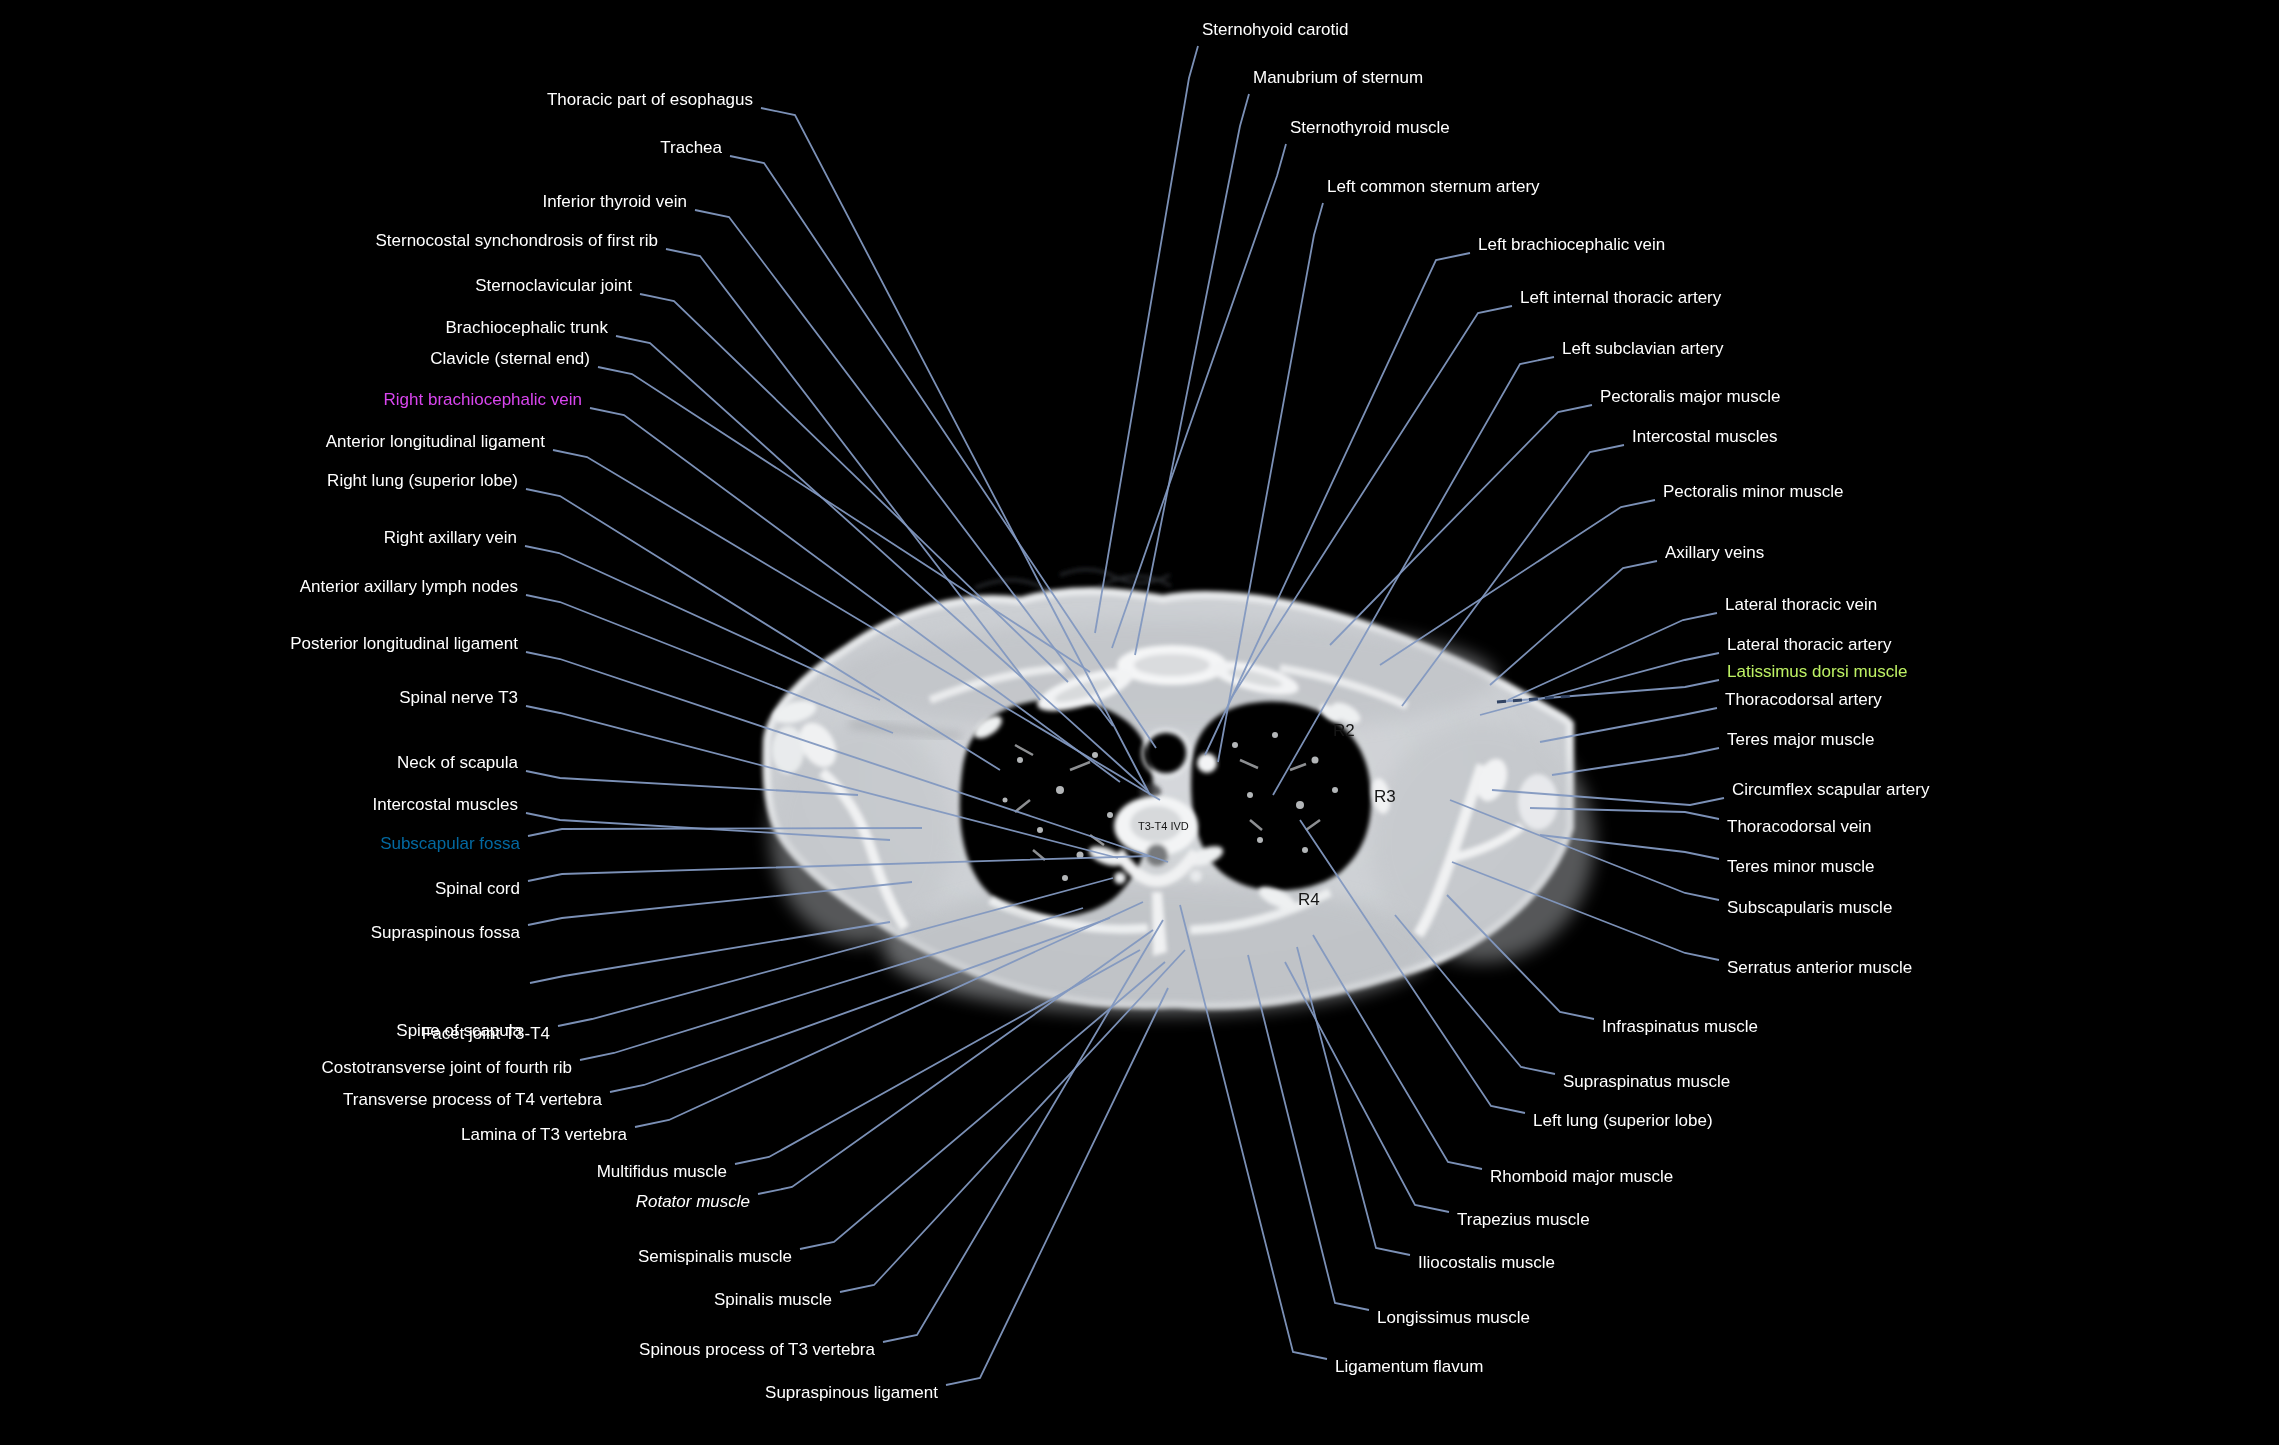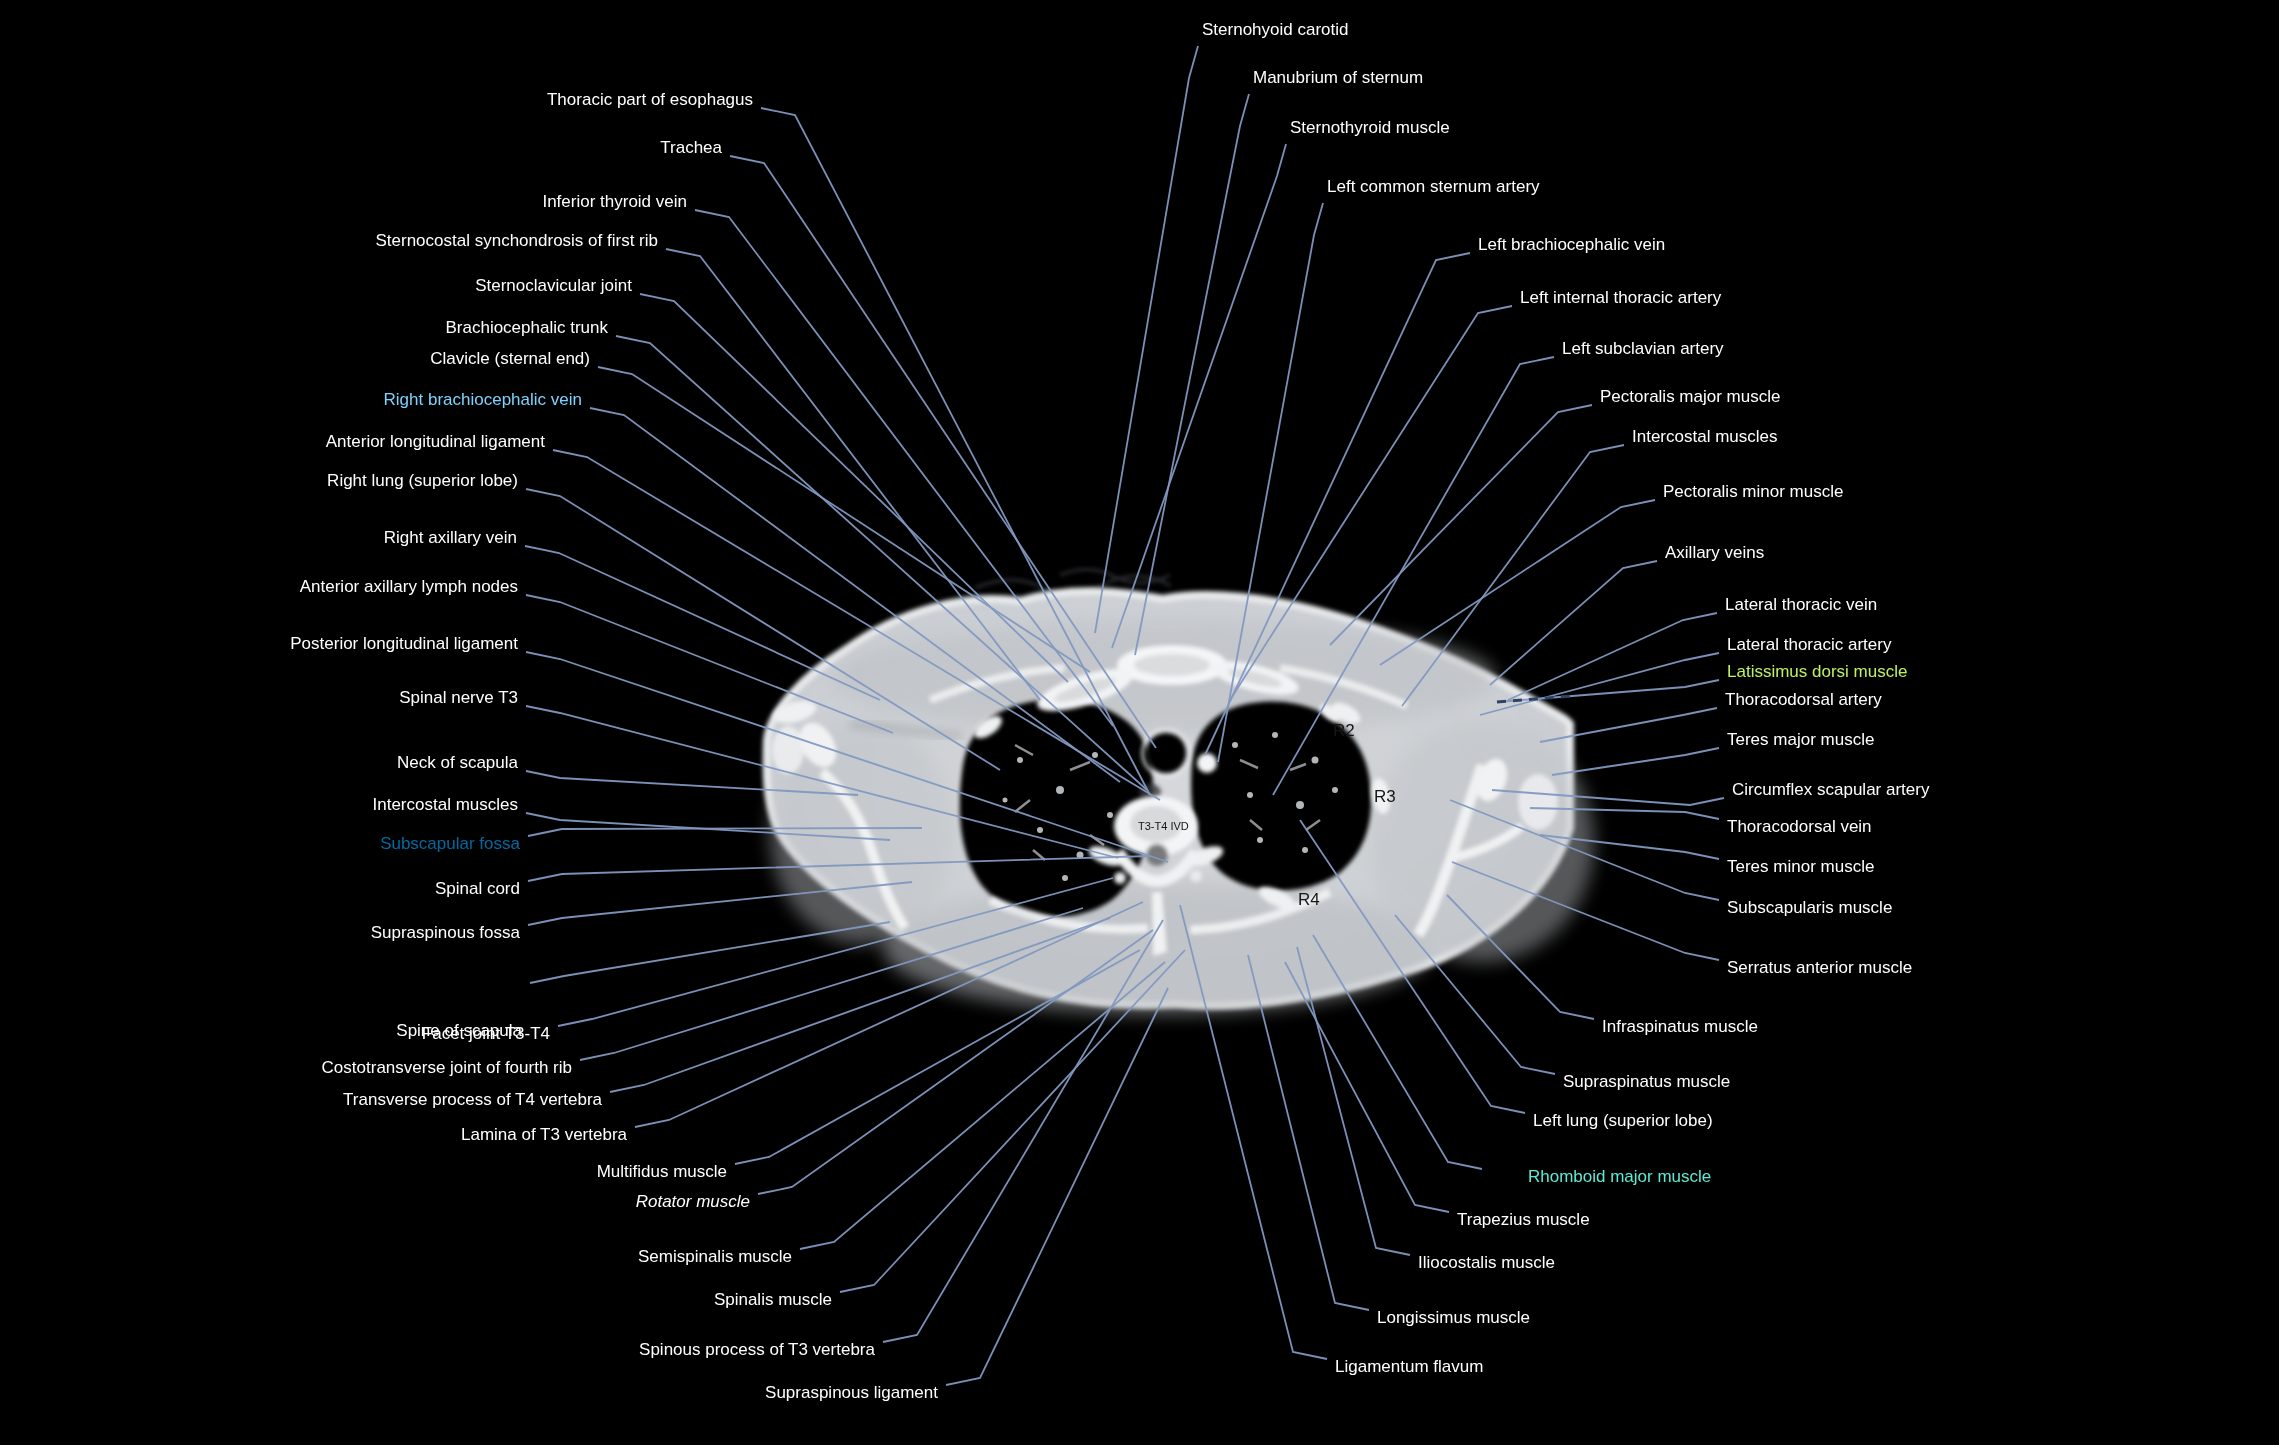--- a/index.html
+++ b/index.html
@@ -236,21 +236,21 @@
   </svg>
 
   <div id="labels-layer">
       <div class="label left" style="right: 1526px; top: 89px; color: rgb(255, 255, 255);">Thoracic part of esophagus</div>
       <div class="label left" style="right: 1557px; top: 137px; color: rgb(255, 255, 255);">Trachea</div>
       <div class="label left" style="right: 1592px; top: 191px; color: rgb(255, 255, 255);">Inferior thyroid vein</div>
       <div class="label left" style="right: 1621px; top: 230px; color: rgb(255, 255, 255);">Sternocostal synchondrosis of first rib</div>
       <div class="label left" style="right: 1647px; top: 275px; color: rgb(255, 255, 255);">Sternoclavicular joint</div>
       <div class="label left" style="right: 1671px; top: 317px; color: rgb(255, 255, 255);">Brachiocephalic trunk</div>
       <div class="label left" style="right: 1689px; top: 348px; color: rgb(255, 255, 255);">Clavicle (sternal end)</div>
-      <div class="label left" style="right: 1697px; top: 389px; color: #7dd3fc;">Right brachiocephalic vein</div>
+      <div class="label left" style="right: 1697px; top: 389px; color: #d946ef;">Right brachiocephalic vein</div>
       <div class="label left" style="right: 1734px; top: 431px; color: rgb(255, 255, 255);">Anterior longitudinal ligament</div>
       <div class="label left" style="right: 1761px; top: 470px; color: rgb(255, 255, 255);">Right lung (superior lobe)</div>
       <div class="label left" style="right: 1762px; top: 527px; color: rgb(255, 255, 255);">Right axillary vein</div>
       <div class="label left" style="right: 1761px; top: 576px; color: rgb(255, 255, 255);">Anterior axillary lymph nodes</div>
       <div class="label left" style="right: 1761px; top: 633px; color: rgb(255, 255, 255);">Posterior longitudinal ligament</div>
       <div class="label left" style="right: 1761px; top: 687px; color: rgb(255, 255, 255);">Spinal nerve T3</div>
       <div class="label left" style="right: 1761px; top: 752px; color: rgb(255, 255, 255);">Neck of scapula</div>
       <div class="label left" style="right: 1761px; top: 794px; color: rgb(255, 255, 255);">Intercostal muscles</div>
       <div class="label left" style="right: 1759px; top: 833px; color: #0369a1;">Subscapular fossa</div>
       <div class="label left" style="right: 1759px; top: 878px; color: rgb(255, 255, 255);">Spinal cord</div>
@@ -283,21 +283,21 @@
       <div class="label right" style="left: 1725px; top: 689px; color: rgb(255, 255, 255);">Thoracodorsal artery</div>
       <div class="label right" style="left: 1727px; top: 729px; color: rgb(255, 255, 255);">Teres major muscle</div>
       <div class="label right" style="left: 1732px; top: 779px; color: rgb(255, 255, 255);">Circumflex scapular artery</div>
       <div class="label right" style="left: 1727px; top: 816px; color: rgb(255, 255, 255);">Thoracodorsal vein</div>
       <div class="label right" style="left: 1727px; top: 856px; color: rgb(255, 255, 255);">Teres minor muscle</div>
       <div class="label right" style="left: 1727px; top: 897px; color: rgb(255, 255, 255);">Subscapularis muscle</div>
       <div class="label right" style="left: 1727px; top: 957px; color: rgb(255, 255, 255);">Serratus anterior muscle</div>
       <div class="label right" style="left: 1602px; top: 1016px; color: rgb(255, 255, 255);">Infraspinatus muscle</div>
       <div class="label right" style="left: 1563px; top: 1071px; color: rgb(255, 255, 255);">Supraspinatus muscle</div>
       <div class="label right" style="left: 1533px; top: 1110px; color: rgb(255, 255, 255);">Left lung (superior lobe)</div>
-      <div class="label right" style="left: 1490px; top: 1166px; color: #5eead4; margin-left: 38px;">Rhomboid major muscle</div>
+      <div class="label right" style="left: 1490px; top: 1166px; color: #ffffff;">Rhomboid major muscle</div>
       <div class="label right" style="left: 1457px; top: 1209px; color: rgb(255, 255, 255);">Trapezius muscle</div>
       <div class="label right" style="left: 1418px; top: 1252px; color: rgb(255, 255, 255);">Iliocostalis muscle</div>
       <div class="label right" style="left: 1377px; top: 1307px; color: rgb(255, 255, 255);">Longissimus muscle</div>
       <div class="label right" style="left: 1335px; top: 1356px; color: rgb(255, 255, 255);">Ligamentum flavum</div>
     </div>
   <div id="markers-layer">
       <div class="marker" style="left: 1333px; top: 722px; color: rgb(22, 22, 22);">R2</div>
       <div class="marker" style="left: 1374px; top: 788px; color: rgb(22, 22, 22);">R3</div>
       <div class="marker" style="left: 1298px; top: 891px; color: rgb(22, 22, 22);">R4</div>
       <div class="marker small" style="left: 1138px; top: 820px; color: rgb(22, 22, 22);">T3-T4 IVD</div>

